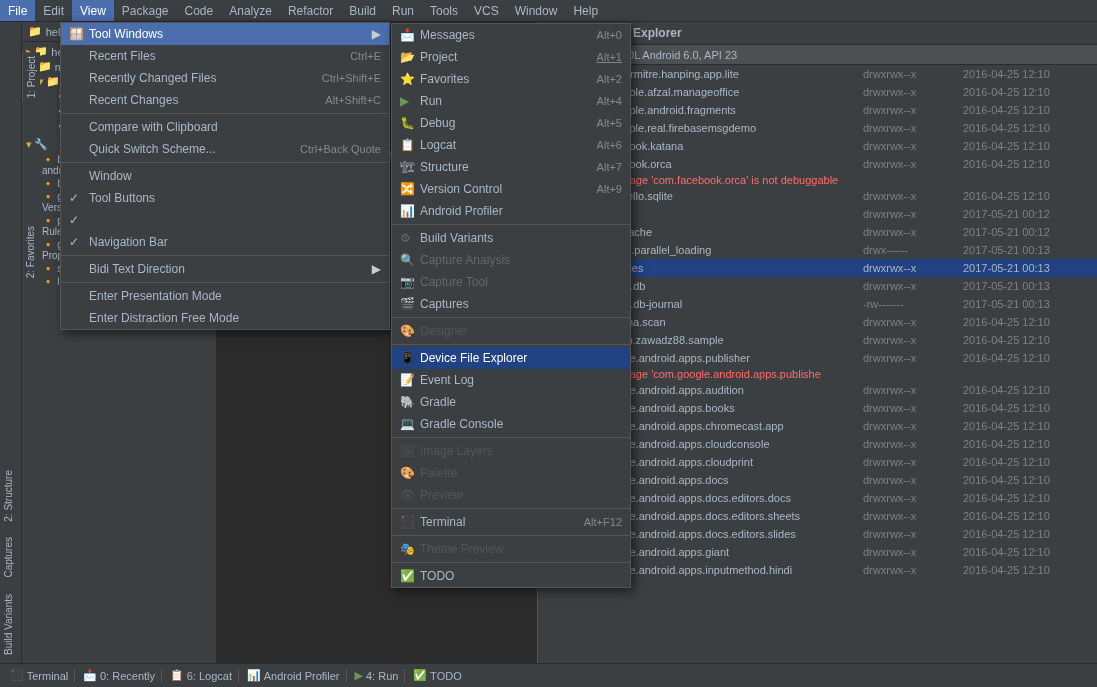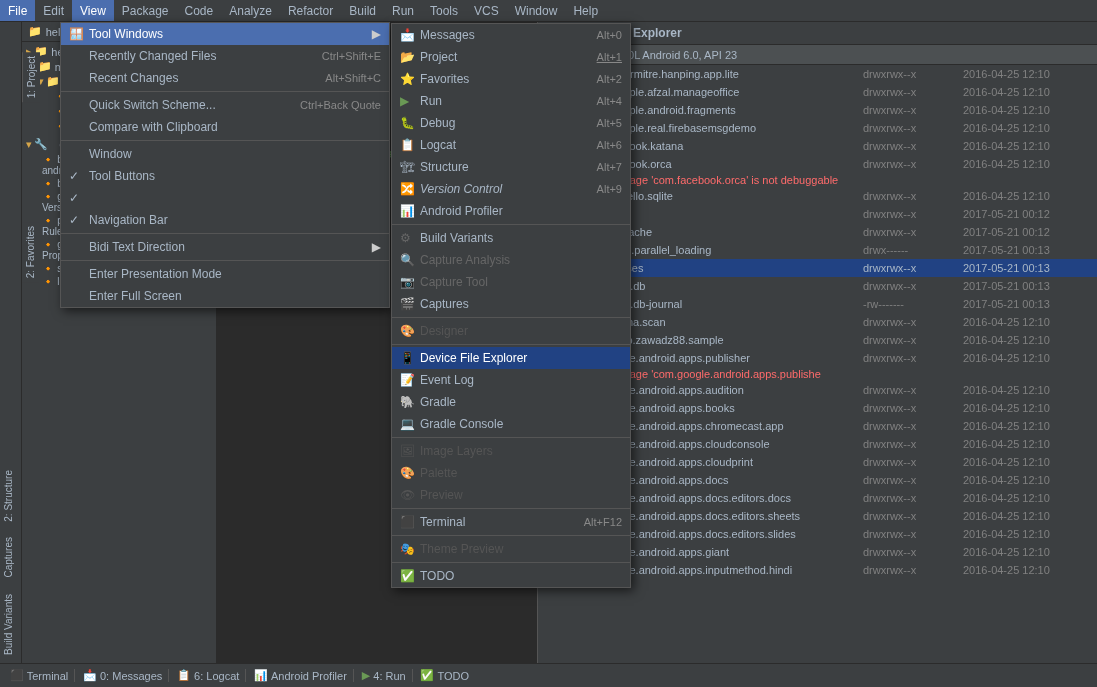--- a/index.html
+++ b/index.html
@@ -359,38 +359,43 @@
 
   <div style="position:absolute; top:0; left:60px; width:330px; background:#3c3f41; border:1px solid #555; box-shadow:3px 3px 10px rgba(0,0,0,0.6); z-index:200;">
 
     <div style="display:flex;align-items:center;padding:3px 8px;min-height:22px;background:#4b6eaf;color:#fff;">
       <span style="width:16px;margin-right:4px;">🪟</span>
       <span style="flex:1;">Tool Windows</span>
       <span style="color:#ccc;">▶</span>
     </div>
     <div style="display:flex;align-items:center;padding:3px 8px;min-height:22px;">
       <span style="width:16px;margin-right:4px;"></span>
+      <span style="flex:1;">Recent Files</span>
+      <span style="color:#888;font-size:11px;">Ctrl+E</span>
+    </div>
+    <div style="display:flex;align-items:center;padding:3px 8px;min-height:22px;">
+      <span style="width:16px;margin-right:4px;"></span>
       <span style="flex:1;">Recently Changed Files</span>
       <span style="color:#888;font-size:11px;">Ctrl+Shift+E</span>
     </div>
     <div style="display:flex;align-items:center;padding:3px 8px;min-height:22px;">
       <span style="width:16px;margin-right:4px;"></span>
       <span style="flex:1;">Recent Changes</span>
       <span style="color:#888;font-size:11px;">Alt+Shift+C</span>
     </div>
     <div style="border-top:1px solid #555;margin:2px 0;"></div>
     <div style="display:flex;align-items:center;padding:3px 8px;min-height:22px;">
       <span style="width:16px;margin-right:4px;"></span>
+      <span style="flex:1;">Compare with Clipboard</span>
+    </div>
+    <div style="display:flex;align-items:center;padding:3px 8px;min-height:22px;">
+      <span style="width:16px;margin-right:4px;"></span>
       <span style="flex:1;">Quick Switch Scheme...</span>
       <span style="color:#888;font-size:11px;">Ctrl+Back Quote</span>
     </div>
-    <div style="display:flex;align-items:center;padding:3px 8px;min-height:22px;">
-      <span style="width:16px;margin-right:4px;"></span>
-      <span style="flex:1;">Compare with Clipboard</span>
-    </div>
     <div style="border-top:1px solid #555;margin:2px 0;"></div>
     <div style="display:flex;align-items:center;padding:3px 8px;min-height:22px;">
       <span style="width:16px;margin-right:4px;color:#a9b7c6;"></span>
       <span style="flex:1;">Window</span>
     </div>
     <div style="display:flex;align-items:center;padding:3px 8px;min-height:22px;">
       <span style="width:16px;margin-right:4px;color:#a9b7c6;">✓</span>
       <span style="flex:1;">Tool Buttons</span>
     </div>
     <div style="display:flex;align-items:center;padding:3px 8px;min-height:22px;">
@@ -406,21 +411,21 @@
       <span style="flex:1;">Bidi Text Direction</span>
       <span style="color:#ccc;">▶</span>
     </div>
     <div style="border-top:1px solid #555;margin:2px 0;"></div>
     <div style="display:flex;align-items:center;padding:3px 8px;min-height:22px;">
       <span style="width:16px;margin-right:4px;"></span>
       <span style="flex:1;">Enter Presentation Mode</span>
     </div>
     <div style="display:flex;align-items:center;padding:3px 8px;min-height:22px;">
       <span style="width:16px;margin-right:4px;"></span>
-      <span style="flex:1;">Enter Full Screen</span>
+      <span style="flex:1;">Enter Distraction Free Mode</span>
     </div>
 
     <div style="position:absolute; left:330px; top:0; width:240px; background:#3c3f41; border:1px solid #555; box-shadow:3px 3px 10px rgba(0,0,0,0.6); z-index:300;">
       <div style="display:flex;align-items:center;padding:3px 8px;min-height:22px;">
         <span style="width:16px;margin-right:4px;color:#5bafd6;">📩</span>
         <span style="flex:1;">Messages</span>
         <span style="color:#888;font-size:11px;">Alt+0</span>
       </div>
       <div style="display:flex;align-items:center;padding:3px 8px;min-height:22px;">
         <span style="width:16px;margin-right:4px;">📂</span>
@@ -447,21 +452,21 @@
         <span style="flex:1;">Logcat</span>
         <span style="color:#888;font-size:11px;">Alt+6</span>
       </div>
       <div style="display:flex;align-items:center;padding:3px 8px;min-height:22px;">
         <span style="width:16px;margin-right:4px;">🏗</span>
         <span style="flex:1;">Structure</span>
         <span style="color:#888;font-size:11px;">Alt+7</span>
       </div>
       <div style="display:flex;align-items:center;padding:3px 8px;min-height:22px;">
         <span style="width:16px;margin-right:4px;">🔀</span>
-        <span style="flex:1;font-style:italic;">Version Control</span>
+        <span style="flex:1;">Version Control</span>
         <span style="color:#888;font-size:11px;">Alt+9</span>
       </div>
       <div style="display:flex;align-items:center;padding:3px 8px;min-height:22px;">
         <span style="width:16px;margin-right:4px;">📊</span>
         <span style="flex:1;">Android Profiler</span>
       </div>
       <div style="border-top:1px solid #555;margin:2px 0;"></div>
       <div style="display:flex;align-items:center;padding:3px 8px;min-height:22px;">
         <span style="width:16px;margin-right:4px;color:#666;">⚙</span>
         <span style="flex:1;">Build Variants</span>
@@ -534,21 +539,21 @@
 
 </div>
 
 <div style="height:24px; background:#3c3f41; border-top:1px solid #2b2b2b; display:flex; align-items:center; padding:0 4px; gap:2px; font-size:11px; color:#a9b7c6;">
   <div style="display:flex;align-items:center;gap:3px;padding:0 6px;cursor:pointer;border-right:1px solid #555;">
     <span>⬛</span>
     <span>Terminal</span>
   </div>
   <div style="display:flex;align-items:center;gap:3px;padding:0 6px;cursor:pointer;border-right:1px solid #555;">
     <span>📩</span>
-    <span>0: Messages</span>
+    <span>0: Recently</span>
   </div>
   <div style="display:flex;align-items:center;gap:3px;padding:0 6px;cursor:pointer;border-right:1px solid #555;">
     <span>📋</span>
     <span>6: Logcat</span>
   </div>
   <div style="display:flex;align-items:center;gap:3px;padding:0 6px;cursor:pointer;border-right:1px solid #555;">
     <span>📊</span>
     <span>Android Profiler</span>
   </div>
   <div style="display:flex;align-items:center;gap:3px;padding:0 6px;cursor:pointer;border-right:1px solid #555;">

